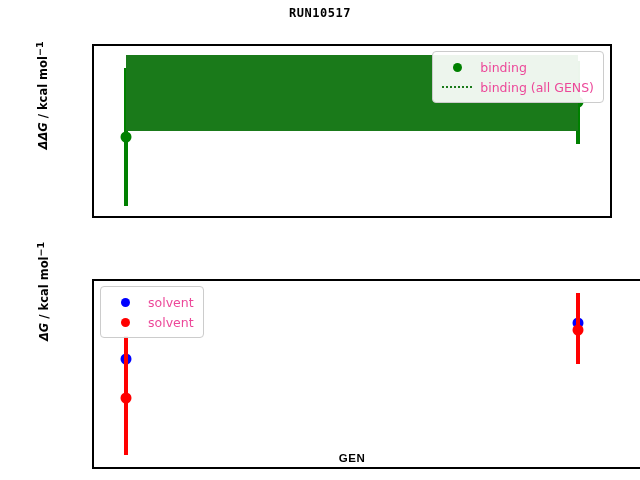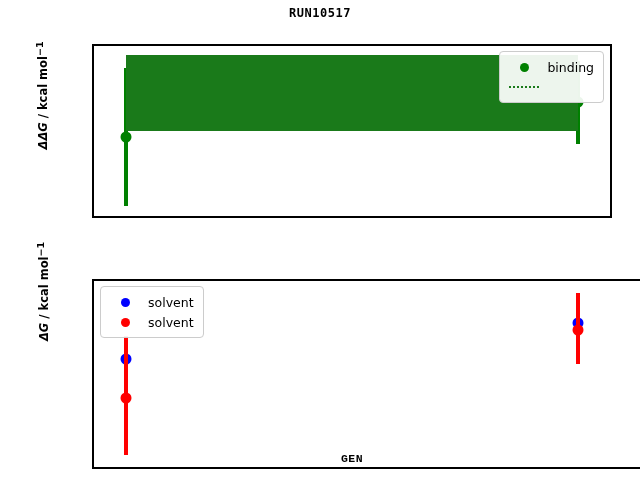--- a/index.html
+++ b/index.html
@@ -63,21 +63,21 @@
     text-align:center;
   }
   #ylabel-top{left:-48px;top:87px;width:180px;}
   #ylabel-bottom{left:-57px;top:283px;width:200px;}
   .ylabel .unit{font-style:normal;}
   .xlabel{
     position:absolute;
     left:92px;width:520px;
     top:452px;
     text-align:center;
-    font-family:Liberation Mono, monospace;
+    font-family:Liberation Sans, sans-serif;
     font-weight:bold;
     font-size:11.5px;
     color:#000;
     letter-spacing:0.5px;
   }
 
   
   .plotarea{position:absolute;left:0;top:0;width:100%;height:100%;}
   .errbar{position:absolute;transform:translateX(-50%);}
   .marker{
@@ -111,21 +111,21 @@
   }
   .lg-dot{width:9px;height:9px;border-radius:50%;display:block;}
   .lg-dotted{
     width:30px;height:0;
     border-top:2px dotted #1a7a1a;
     display:block;
   }
   .legend-label{
     font-family:"DejaVu Sans","Liberation Sans",sans-serif;
     font-size:12.5px;
-    color:#000000;
+    color:#ec4899;
     padding-left:6px;
   }
   #legend-top{right:6px;top:5px;}
   #legend-bottom{left:6px;top:5px;}
 </style>
 </head>
 <body>
 
 <div id="fig">
 
@@ -153,20 +153,21 @@
       <div class="legend-row">
         <span class="legend-handle">
           <span class="lg-dot" style="background:#008000"></span>
         </span>
         <span class="legend-label">binding</span>
       </div>
       <div class="legend-row">
         <span class="legend-handle">
           <span class="lg-dotted"></span>
         </span>
+        <span class="legend-label">binding (all GENS)</span>
       </div>
     </div>
   </div>
 
   <div class="ylabel" id="ylabel-top">
     <span>ΔΔG</span><span class="unit"> / kcal mol</span><sup class="unit">−1</sup>
   </div>
 
   <div class="axes" id="axes-bottom">
     <div class="plotarea" id="plot-bottom">

